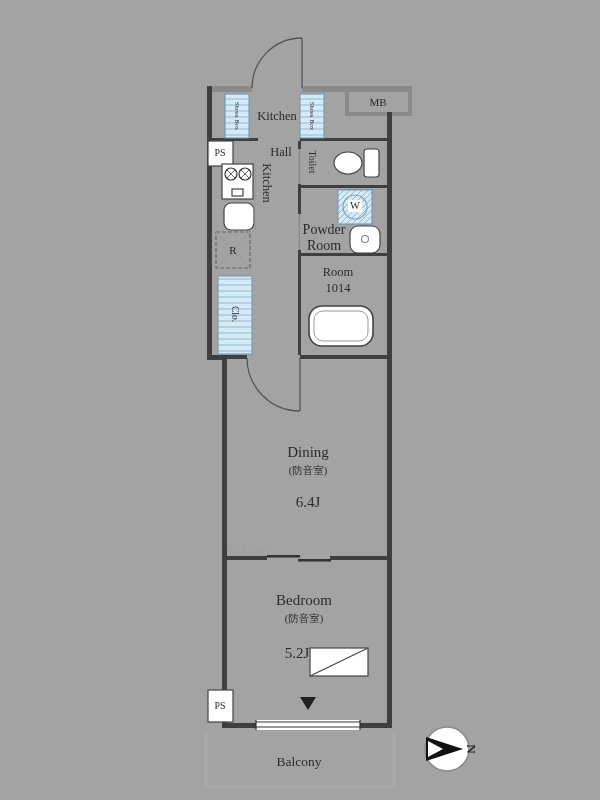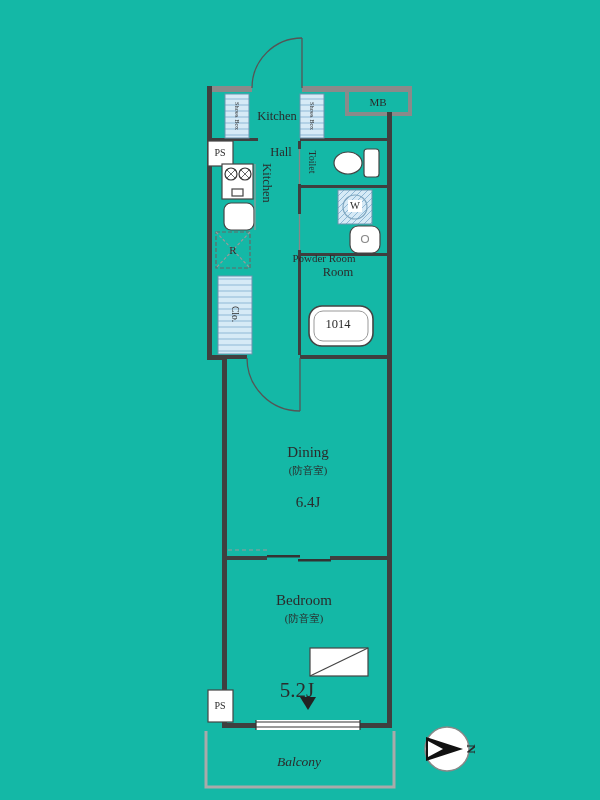--- a/index.html
+++ b/index.html
@@ -1,16 +1,16 @@
 <!DOCTYPE html>
 <html><head>
 <meta charset="utf-8">
 <style>
   html,body{margin:0;padding:0;background:#fff;}
-  .canvas{position:relative;width:600px;height:800px;background:#14b8a6;overflow:hidden;
+  .canvas{position:relative;width:600px;height:800px;background:#a3a3a3;overflow:hidden;
           font-family:"Liberation Serif", serif;color:#2b2b2b;}
   .canvas svg{position:absolute;left:0;top:0;}
   .label{position:absolute;transform:translate(-50%,-50%);white-space:nowrap;
          text-align:center;line-height:1.15;color:#2b2b2b;}
   .vert{writing-mode:vertical-rl;text-orientation:mixed;}
   .wrap{white-space:normal;}
   .chip{background:#fff;padding:0 2px;}
   .north{transform:translate(-50%,-50%) rotate(90deg);font-weight:bold;}
 </style>
 </head>
@@ -118,31 +118,31 @@
 
   <div class="label" style="left:378px;top:102px;font-size:11px;">MB</div>
   <div class="label" style="left:277px;top:116px;font-size:12.5px;">Kitchen</div>
   <div class="label vert" style="left:237px;top:116px;font-size:6.5px;">Shoes Box</div>
   <div class="label vert" style="left:312px;top:116px;font-size:6.5px;">Shoes Box</div>
   <div class="label" style="left:220px;top:153px;font-size:10px;">PS</div>
   <div class="label" style="left:281px;top:152px;font-size:12.5px;">Hall</div>
   <div class="label vert" style="left:312px;top:162px;font-size:10px;">Toilet</div>
   <div class="label vert" style="left:267px;top:183px;font-size:12.5px;">Kitchen</div>
   <div class="label chip" style="left:355px;top:206px;font-size:10.5px;">W</div>
-  <div class="label wrap" style="left:324px;top:238px;font-size:11px;width:64px;margin-top:20px;">Powder Room</div>
+  <div class="label wrap" style="left:324px;top:238px;font-size:14px;width:64px;">Powder Room</div>
   <div class="label" style="left:233px;top:250px;font-size:11px;">R</div>
   <div class="label" style="left:338px;top:272px;font-size:12.5px;">Room</div>
-  <div class="label" style="left:338px;top:288px;font-size:12.5px;margin-top:36px;">1014</div>
+  <div class="label" style="left:338px;top:288px;font-size:12.5px;">1014</div>
   <div class="label vert" style="left:235px;top:314px;font-size:9.5px;">Clo.</div>
 
   <div class="label" style="left:308px;top:453px;font-size:15px;text-align:center;">Dining</div>
   <div class="label" style="left:308px;top:471px;font-size:10.5px;">(防音室)</div>
   <div class="label" style="left:308px;top:503px;font-size:15px;">6.4J</div>
 
   <div class="label" style="left:304px;top:601px;font-size:15px;">Bedroom</div>
   <div class="label" style="left:304px;top:619px;font-size:10.5px;">(防音室)</div>
-  <div class="label" style="left:297px;top:690px;font-size:21px;">5.2J</div>
+  <div class="label" style="left:297px;top:654px;font-size:15px;">5.2J</div>
 
   <div class="label" style="left:220px;top:706px;font-size:10px;">PS</div>
-  <div class="label" style="left:299px;top:762px;font-size:13.5px;font-style:italic;">Balcony</div>
+  <div class="label" style="left:299px;top:762px;font-size:13.5px;">Balcony</div>
   <div class="label north" style="left:471px;top:749px;font-size:13px;">N</div>
 
 </div>
 
 </body></html>

